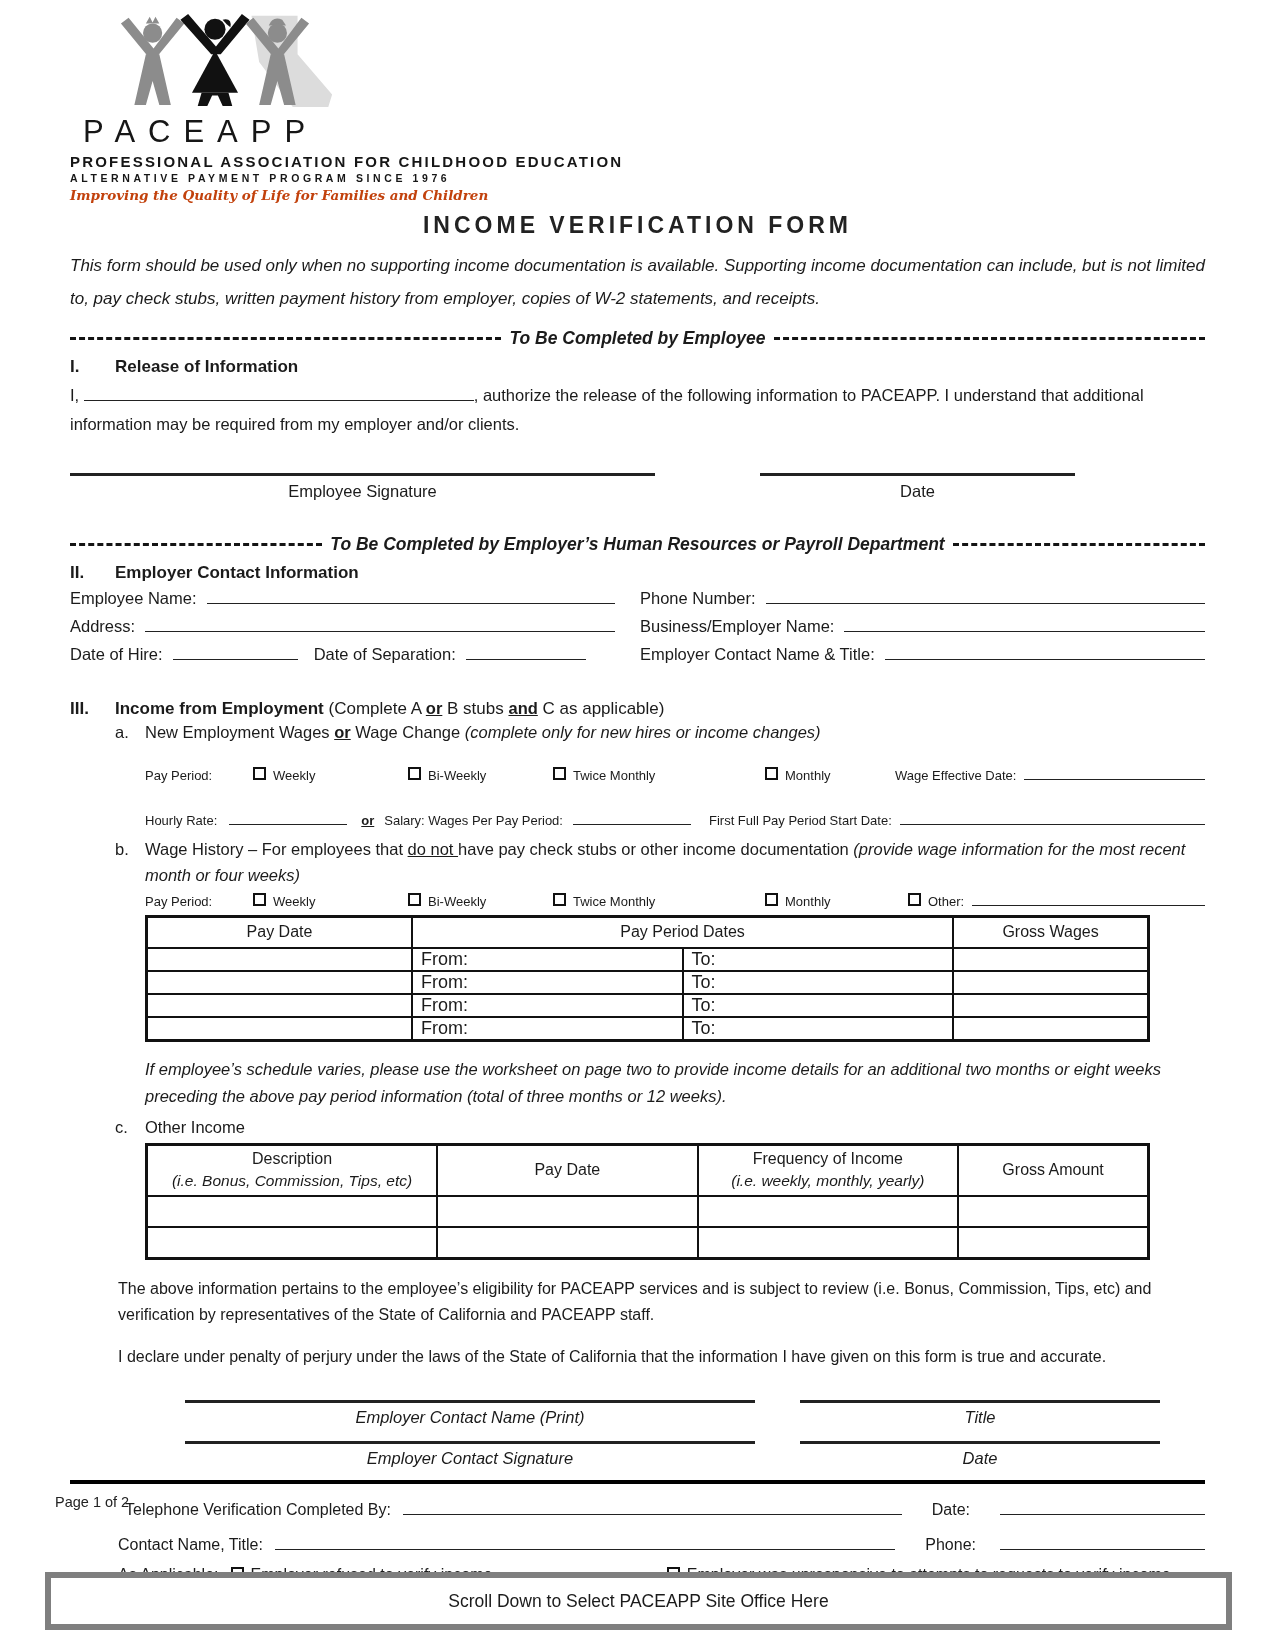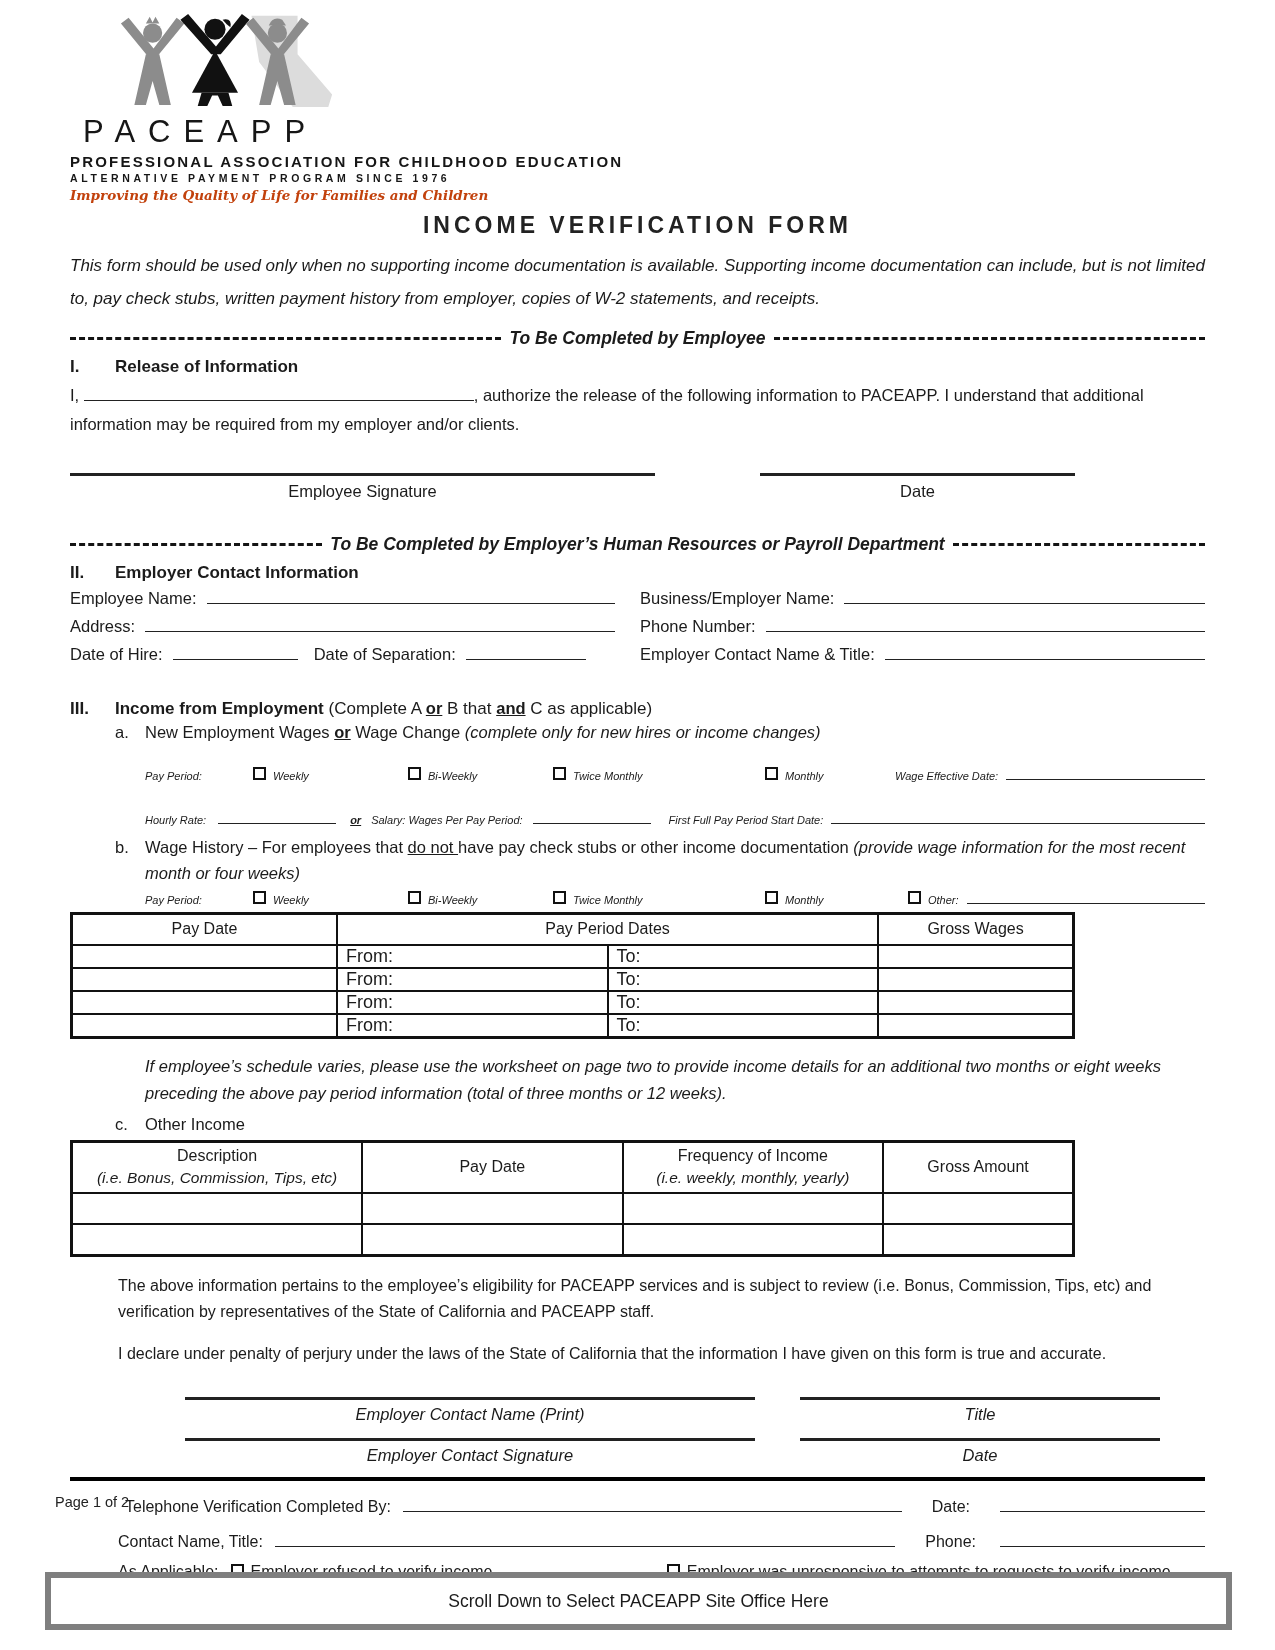--- a/index.html
+++ b/index.html
@@ -24,21 +24,21 @@
   .sec-head { display:flex; font-weight:bold; font-size:17px; margin-top:8px; }
   .sec-head .num { width:45px; }
 
   .row { display:flex; align-items:baseline; }
   .bl { display:inline-block; border-bottom:1.5px solid #222; height:14px; }
   .grow { flex:1; }
   .b { font-weight:bold; }
   .i { font-style:italic; }
   .bu { font-weight:bold; text-decoration:underline; }
   .u { text-decoration:underline; }
-  .fs16 { font-size:11px;font-style:italic; }
+  .fs16 { font-size:13px; }
   .cb { display:inline-block; width:13px; height:13px; border:2px solid #111; margin-right:7px; vertical-align:-1px; background:#fff; }
 
   .body-par { font-size:16.5px; line-height:29px; margin-top:4px; }
 
   .sigrow { display:flex; margin-top:34px; }
   .sigline { border-top:3px solid #222; height:0; }
   .siglabels { display:flex; margin-top:6px; font-size:16.5px; }
   .center { text-align:center; }
 
   .fields { display:flex; margin-top:6px; font-size:16.5px;align-items:center; }
@@ -47,21 +47,21 @@
   .frow { display:flex; align-items:baseline; height:28px; }
   .frow .lbl { white-space:nowrap; margin-right:10px; }
 
   .item-row { display:flex; font-size:16.5px; margin-top:4px; }
   .item-row .inum { width:30px; flex:0 0 30px; }
   .indent-a { margin-left:45px; }
   .indent-b { margin-left:75px; }
 
   .opt { display:inline-flex; align-items:baseline; white-space:nowrap; }
 
-  table.grid { border-collapse:collapse; width:1005px; font-size:16px; }
+  table.grid { border-collapse:collapse; width:1005px; margin-left:75px; font-size:16px; }
   table.grid th, table.grid td { border:2px solid #111; font-weight:normal; }
   table.grid { border:3px solid #111; }
   .wage-h td { height:31px; text-align:center; }
   .wage-r td { height:16px; padding-left:8px; font-size:18px; }
   .oth-h td { height:52px; text-align:center; vertical-align:middle; line-height:22px; }
   .oth-r td { height:31px; }
   .subhead { font-style:italic; font-size:15.5px; }
 
   .note { font-style:italic; font-size:16.5px; line-height:27px; margin:14px 0 0 75px; }
 
@@ -168,37 +168,37 @@
       </div>
       <div class="frow">
         <span class="lbl">Date of Hire:</span>
         <span class="bl" style="width:125px; margin-right:16px;"></span>
         <span class="lbl">Date of Separation:</span>
         <span class="bl" style="width:120px;"></span>
       </div>
     </div>
     <div class="fcol-r">
       <div class="frow">
+        <span class="lbl">Phone Number:</span>
+        <span class="bl grow"></span>
+      </div>
+      <div class="frow">
         <span class="lbl">Business/Employer Name:</span>
         <span class="bl grow"></span>
       </div>
       <div class="frow">
-        <span class="lbl">Phone Number:</span>
-        <span class="bl grow"></span>
-      </div>
-      <div class="frow">
         <span class="lbl">Employer Contact Name &amp; Title:</span>
         <span class="bl grow"></span>
       </div>
     </div>
   </div>
 
   <div class="sec-head" style="margin-top:26px;">
     <span class="num">III.</span>
-    <span><span class="b">Income from Employment</span><span style="font-weight:normal;"> </span><span style="font-weight:normal;">(Complete A </span><span class="bu" style="font-size:16.5px;">or</span><span style="font-weight:normal;"> B that </span><span class="bu" style="font-size:16.5px;">and</span><span style="font-weight:normal;"> C as applicable)</span></span>
+    <span><span class="b">Income from Employment</span><span style="font-weight:normal;"> </span><span style="font-weight:normal;">(Complete A </span><span class="bu" style="font-size:16.5px;">or</span><span style="font-weight:normal;"> B stubs </span><span class="bu" style="font-size:16.5px;">and</span><span style="font-weight:normal;"> C as applicable)</span></span>
   </div>
 
   <div class="item-row indent-a">
     <span class="inum">a.</span>
     <div class="grow"><span>New Employment Wages </span><span class="bu">or</span><span> Wage Change </span><span class="i">(complete only for new hires or income changes)</span></div>
   </div>
 
   <div class="row fs16 indent-b" style="margin-top:24px;">
     <span style="width:108px;">Pay Period:</span>
     <span class="opt" style="width:155px;">

